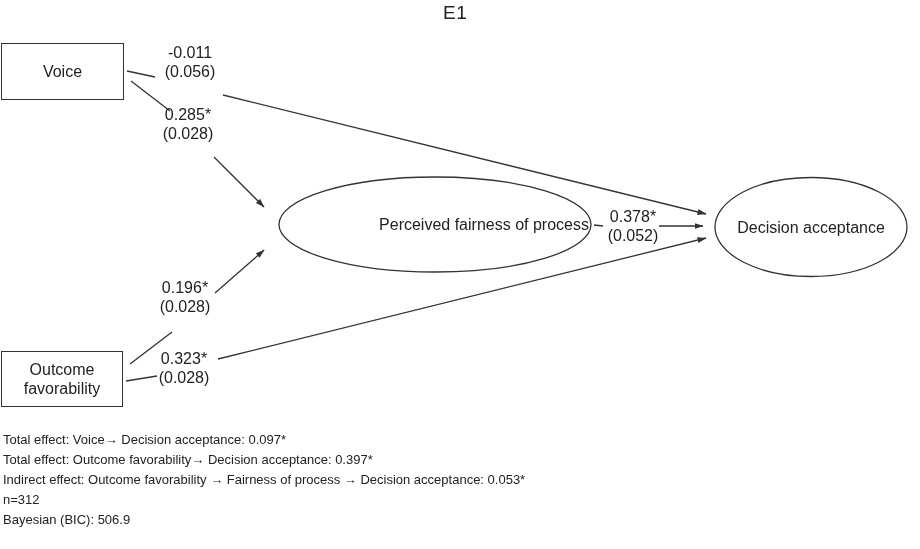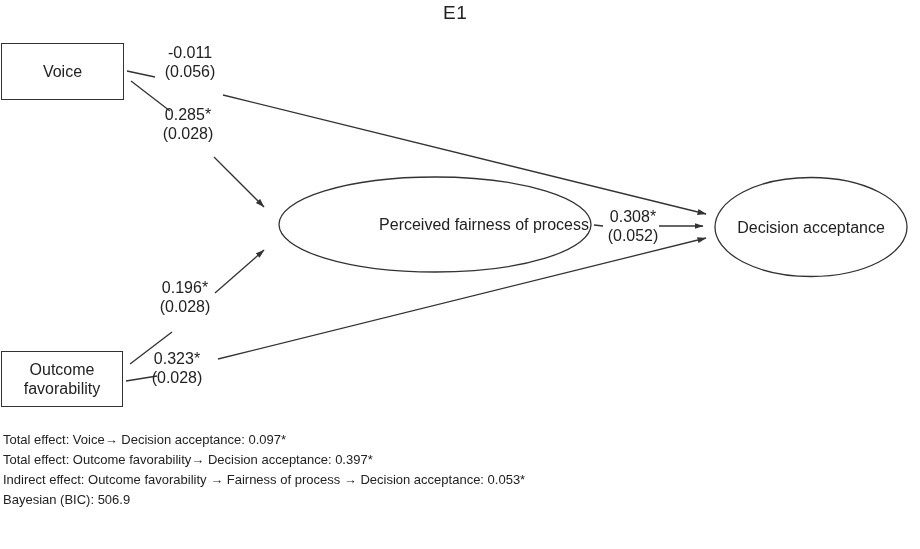--- a/index.html
+++ b/index.html
@@ -54,21 +54,21 @@
     position: absolute;
     transform: translateX(-50%);
     text-align: center;
     font-size: 16px;
     line-height: 19px;
     white-space: nowrap;
   }
   .coef-label.l-voice-da   { left: 190px; top: 43px; }
   .coef-label.l-voice-fair { left: 188px; top: 105px; }
   .coef-label.l-of-fair    { left: 185px; top: 278px; }
-  .coef-label.l-of-da      { left: 177px; top: 349px; }
+  .coef-label.l-of-da      { left: 184px; top: 349px; }
   .coef-label.l-fair-da    { left: 633px; top: 207px; }
   .notes {
     position: absolute;
     left: 3px; top: 430px;
     font-size: 13px;
     line-height: 20px;
     white-space: nowrap;
   }
 </style>
 </head>
@@ -124,24 +124,25 @@
   </div>
   <div class="coef-label l-of-fair">
     <div>0.196*</div>
     <div>(0.028)</div>
   </div>
   <div class="coef-label l-of-da">
     <div>0.323*</div>
     <div>(0.028)</div>
   </div>
   <div class="coef-label l-fair-da">
-    <div>0.308*</div>
+    <div>0.378*</div>
     <div>(0.052)</div>
   </div>
 
   <div class="notes">
     <div>Total effect: Voice→ Decision acceptance: 0.097*</div>
     <div>Total effect: Outcome favorability→ Decision acceptance: 0.397*</div>
     <div>Indirect effect: Outcome favorability → Fairness of process → Decision acceptance: 0.053*</div>
+    <div>n=312</div>
     <div>Bayesian (BIC): 506.9</div>
   </div>
 
 </div>
 
 </body></html>

